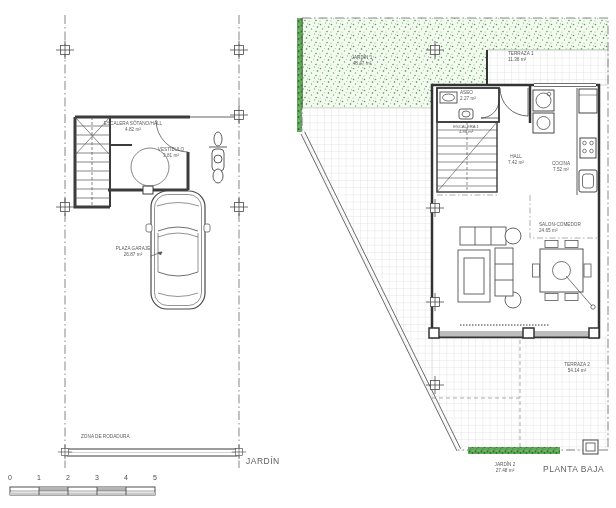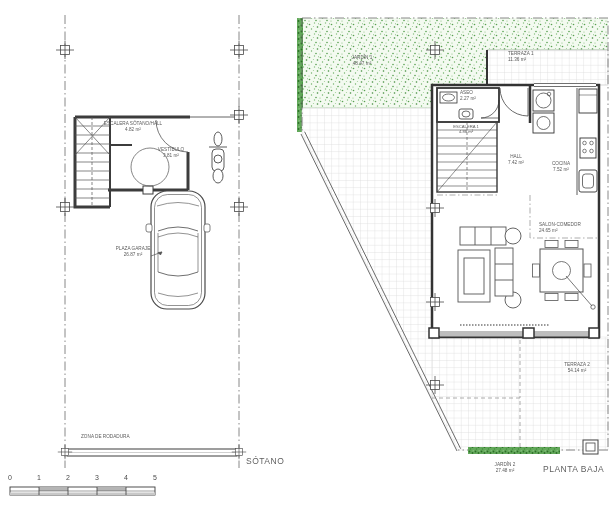--- a/index.html
+++ b/index.html
@@ -301,21 +301,21 @@
   <div>VESTÍBULO</div>
   <div>3.81 m²</div>
 </div>
 <div class="lbl c" style="left:133px;top:246px">
   <div>PLAZA GARAJE</div>
   <div>26.87 m²</div>
 </div>
 <div class="lbl l" style="left:81px;top:434px">
   <div>ZONA DE RODADURA</div>
 </div>
-<div class="title" style="left:246px;top:456px">SÓTANO</div>
+<div class="title" style="left:246px;top:456px">JARDÍN</div>
 
 <div class="lbl c" style="left:362px;top:55px">
   <div>JARDÍN 1</div>
   <div>48.47 m²</div>
 </div>
 <div class="lbl l" style="left:508px;top:51px">
   <div>TERRAZA 1</div>
   <div>11.36 m²</div>
 </div>
 <div class="lbl l" style="left:460px;top:90px">

